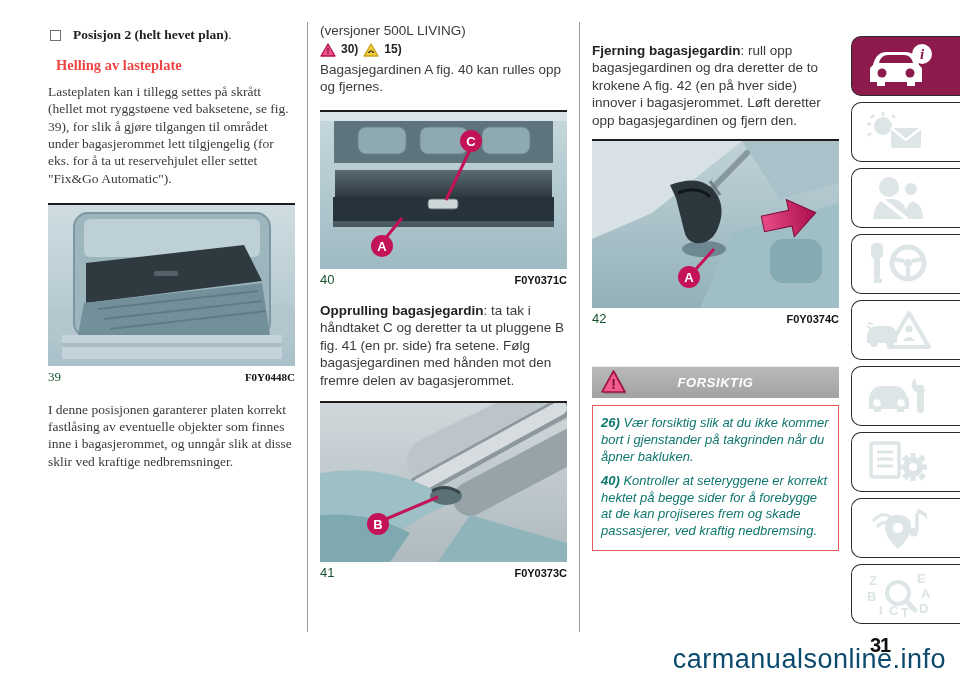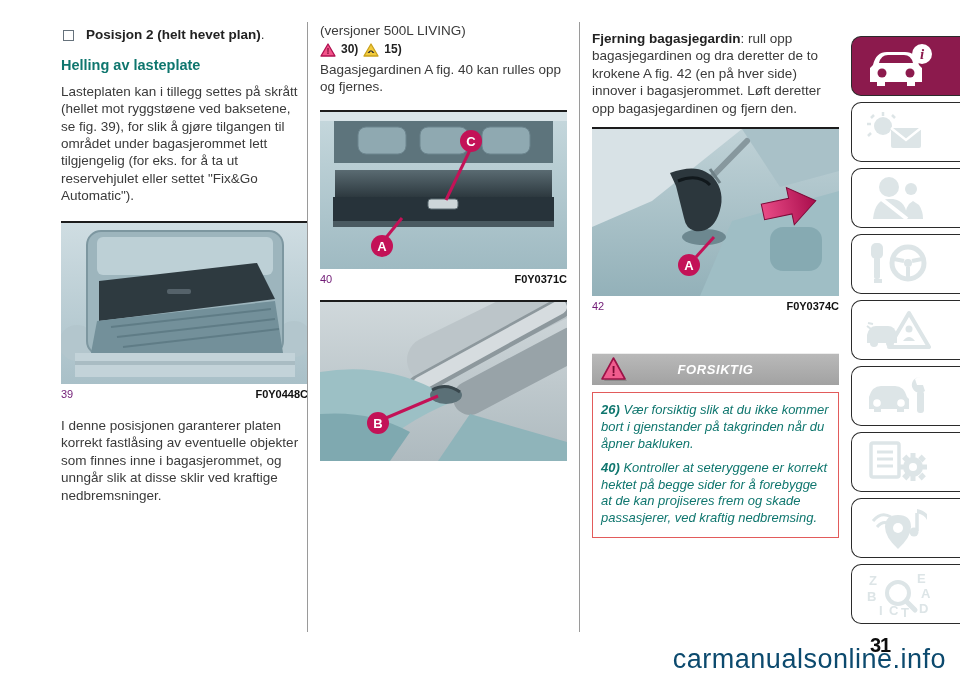--- a/index.html
+++ b/index.html
@@ -1,44 +1,44 @@
 <!DOCTYPE html>
 <html><head>
 <meta charset="utf-8">
 <style>
   html,body { margin:0; padding:0; background:#ffffff; }
   .page { position:relative; width:960px; height:678px; background:#ffffff;
           font-family:"Liberation Sans", sans-serif; overflow:hidden; }
 
   .col { position:absolute; top:22px; width:247px; color:#3a3a3a;
          font-size:13.5px; line-height:17.4px; }
-  .col1 { left:61px; }
+  .col1 { left:48px;font-family:Liberation Serif, serif; }
   .col2 { left:320px; }
   .col3 { left:592px; }
   .sep { position:absolute; top:22px; height:610px; width:1px; background:#9a9a9a; }
   .sep1 { left:307px; }
   .sep2 { left:579px; }
 
   p { margin:0 0 8px; }
   .checkbox-row { display:flex; align-items:flex-start; margin:4px 0 0; }
   .checkbox { width:9px; height:9px; border:1.5px solid #66727c; margin:4px 12px 0 2px; flex:none; }
   .checkbox-label { font-weight:bold; color:#222; }
-  .subheading { color:#0f766e; font-size:14.5px; font-weight:bold; margin:14px 0 8px; }
+  .subheading { color:#ef4444; font-size:14.5px; font-weight:bold; margin:14px 8px 8px; }
   .sec-title { color:#9b1753; font-size:16.5px; font-weight:bold; letter-spacing:.4px; margin:2px 0 1px; }
   .sec-sub { margin:0 0 2px; color:#3a3a3a; }
   .runin { font-weight:bold; color:#222; }
 
   .warn-refs { display:flex; align-items:center; gap:5px; margin:1px 0 2px;
                font-weight:bold; font-size:12px; color:#222; }
   .warn-refs svg { display:block; }
 
   .figure { margin-top:20px; }
   .fig-img { display:block; border-top:2px solid #1c1c1c; }
   .fig-cap { display:flex; justify-content:space-between; align-items:baseline; padding-top:2px; }
-  .fig-num { font-size:11px; color:#701a75; }
+  .fig-num { font-size:13px; color:#14532d; }
   .fig-code { font-size:11px; font-weight:bold; color:#111; }
 
   .caution-band { position:relative; height:31px; margin-top:38px;
                   background:linear-gradient(#b9b9b9,#a2a2a2);
                   border-top:1px solid #ededed;
                   display:flex; align-items:center; justify-content:center; }
   .caution-band svg { position:absolute; left:7px; top:2px; }
   .caution-title { color:#ffffff; font-weight:bold; font-style:italic;
                    font-size:13px; letter-spacing:.6px; }
 
@@ -149,20 +149,21 @@
         <line x1="64" y1="128" x2="82" y2="106" stroke="#c31257" stroke-width="3"></line>
         <circle cx="62" cy="134" r="11" fill="#c31257"></circle>
         <text x="62" y="139" text-anchor="middle" font-size="13" font-weight="bold" fill="#ffffff">A</text>
       </svg>
       <div class="fig-cap">
         <span class="fig-num">40</span>
         <span class="fig-code">F0Y0371C</span>
       </div>
     </div>
 
+    <p style="margin-top:13px;"><span class="runin">Opprulling bagasjegardin</span><span>: ta tak i håndtaket C og deretter ta ut pluggene B fig. 41 (en pr. side) fra setene. Følg bagasjegardinen med hånden mot den fremre delen av bagasjerommet.</span></p>
 
     <div class="figure" style="margin-top:12px;">
       <svg class="fig-img" width="247" height="159" viewBox="0 0 247 159">
         <defs>
           <linearGradient id="g41" x1="0" y1="0" x2="0" y2="1">
             <stop offset="0" stop-color="#d0d8db"></stop>
               <stop offset="1" stop-color="#aebabf"></stop>
           </linearGradient>
         </defs>
         <rect width="247" height="159" fill="url(#g41)"></rect>
@@ -172,27 +173,31 @@
         <line x1="240" y1="5" x2="100" y2="82" stroke="#d6dcdf" stroke-width="14" stroke-linecap="round"></line>
         <path d="M0 70 Q60 60 112 86 L132 100 Q82 120 42 159 L0 159 Z" fill="#9cc0c5"></path>
         <path d="M0 112 Q50 108 90 130 L70 159 L0 159 Z" fill="#7fa9b0"></path>
         <polygon points="150,112 247,140 247,159 118,159" fill="#8fb4ba"></polygon>
         <ellipse cx="126" cy="93" rx="16" ry="9" fill="#5b7077"></ellipse>
         <path d="M112 88 q14 -8 28 2" stroke="#39474d" stroke-width="3" fill="none"></path>
         <line x1="66" y1="116" x2="118" y2="94" stroke="#c31257" stroke-width="3"></line>
         <circle cx="58" cy="121" r="11" fill="#c31257"></circle>
         <text x="58" y="126" text-anchor="middle" font-size="13" font-weight="bold" fill="#ffffff">B</text>
       </svg>
+      <div class="fig-cap">
+        <span class="fig-num">41</span>
+        <span class="fig-code">F0Y0373C</span>
+      </div>
     </div>
   </div>
 
   <div class="sep sep2"></div>
 
   <div class="col col3">
-    <p style="margin-top:8px;"><span class="runin">Fjerning bagasjegardin</span><span>: rull opp bagasjegardinen og dra deretter de to krokene A fig. 42 (en på hver side) innover i bagasjerommet. Løft deretter opp bagasjegardinen og fjern den.</span></p>
+    <p style="margin-top:20px;"><span class="runin">Fjerning bagasjegardin</span><span>: rull opp bagasjegardinen og dra deretter de to krokene A fig. 42 (en på hver side) innover i bagasjerommet. Løft deretter opp bagasjegardinen og fjern den.</span></p>
 
     <div class="figure" style="margin-top:10px;">
       <svg class="fig-img" width="247" height="167" viewBox="0 0 247 167">
         <defs>
           <linearGradient id="g42" x1="0" y1="0" x2="0" y2="1">
             <stop offset="0" stop-color="#c0d2d7"></stop>
               <stop offset="1" stop-color="#93b1b9"></stop>
           </linearGradient>
           <linearGradient id="g42a" x1="0" y1="0" x2="1" y2="0">
             <stop offset="0" stop-color="#e84b86"></stop>

